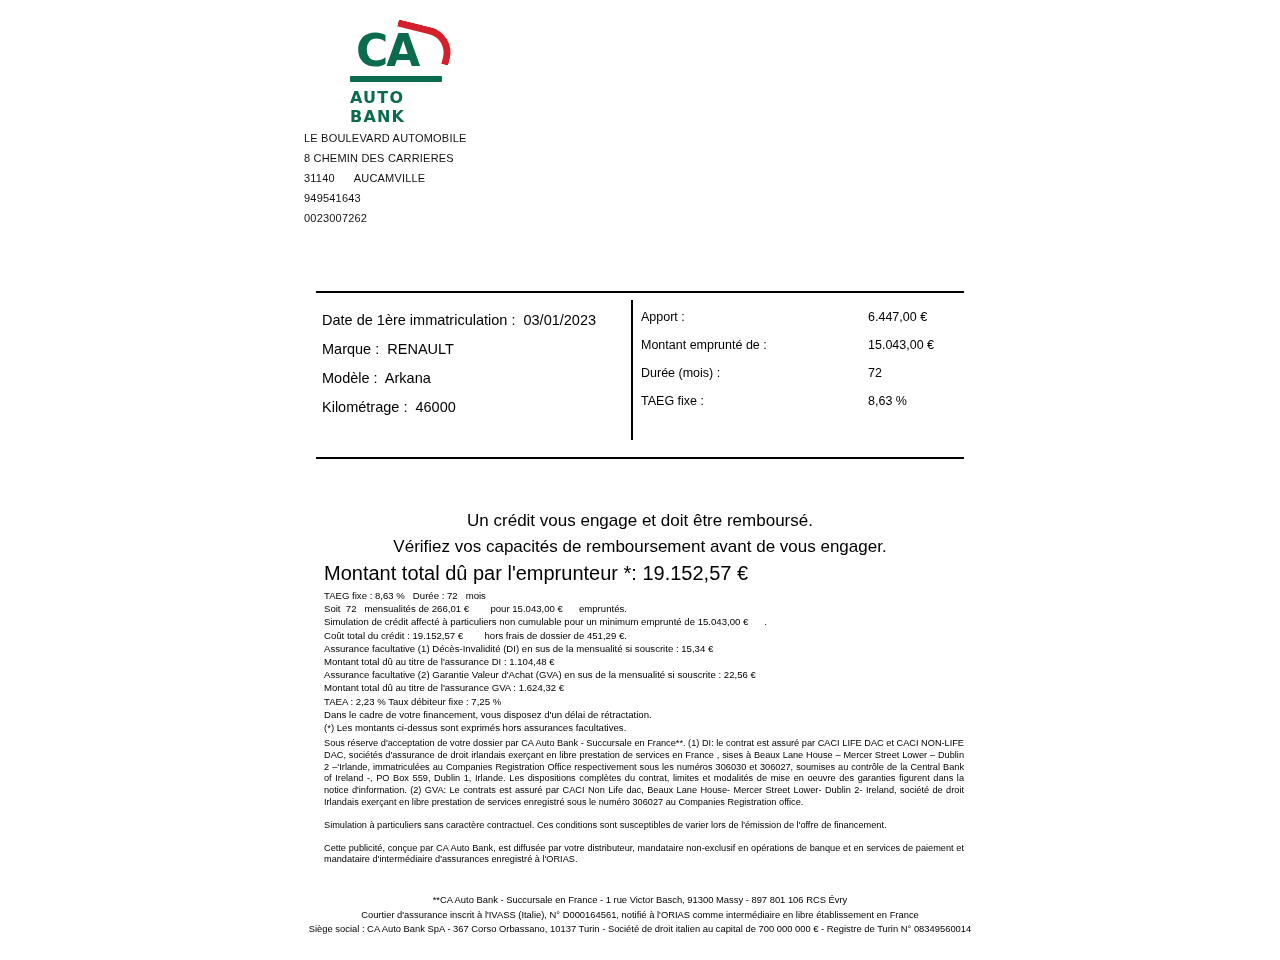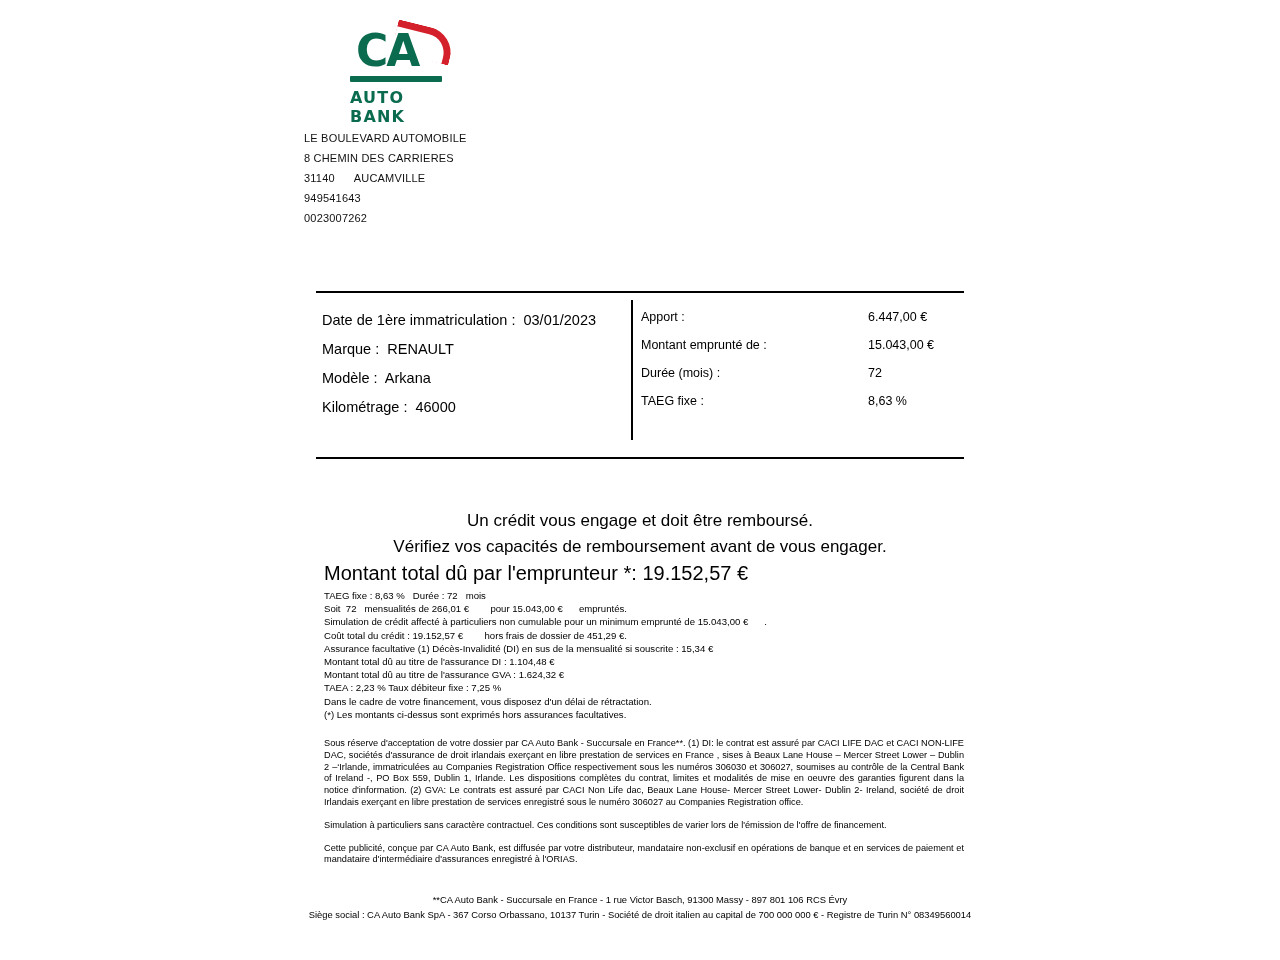--- a/index.html
+++ b/index.html
@@ -289,31 +289,33 @@
 
   <div class="details">
     <div class="details-title">Montant total dû par l'emprunteur *: 19.152,57 €</div>
     <div class="details-lines">
       <div>TAEG fixe : 8,63 %   Durée : 72   mois</div>
       <div>Soit  72   mensualités de 266,01 €        pour 15.043,00 €      empruntés.</div>
       <div>Simulation de crédit affecté à particuliers non cumulable pour un minimum emprunté de 15.043,00 €      .</div>
       <div>Coût total du crédit : 19.152,57 €        hors frais de dossier de 451,29 €.</div>
       <div>Assurance facultative (1) Décès-Invalidité (DI) en sus de la mensualité si souscrite : 15,34 €</div>
       <div>Montant total dû au titre de l'assurance DI : 1.104,48 €</div>
+      <div>Assurance facultative (2) Garantie Valeur d'Achat (GVA) en sus de la mensualité si souscrite : 22,56 €</div>
       <div>Montant total dû au titre de l'assurance GVA : 1.624,32 €</div>
       <div>TAEA : 2,23 % Taux débiteur fixe : 7,25 %</div>
       <div>Dans le cadre de votre financement, vous disposez d'un délai de rétractation.</div>
       <div>(*) Les montants ci-dessus sont exprimés hors assurances facultatives.</div>
     </div>
   </div>
 
   <div class="legal">
     <p>Sous réserve d'acceptation de votre dossier par CA Auto Bank - Succursale en France**. (1) DI: le contrat est assuré par CACI LIFE DAC et CACI NON-LIFE DAC, sociétés d'assurance de droit irlandais exerçant en libre prestation de services en France , sises à Beaux Lane House – Mercer Street Lower – Dublin 2 –‘Irlande, immatriculées au Companies Registration Office respectivement sous les numéros 306030 et 306027, soumises au contrôle de la Central Bank of Ireland -, PO Box 559, Dublin 1, Irlande. Les dispositions complètes du contrat, limites et modalités de mise en oeuvre des garanties figurent dans la notice d'information. (2) GVA: Le contrats est assuré par CACI Non Life dac, Beaux Lane House- Mercer Street Lower- Dublin 2- Ireland, société de droit Irlandais exerçant en libre prestation de services enregistré sous le numéro 306027 au Companies Registration office.</p>
     <p>Simulation à particuliers sans caractère contractuel. Ces conditions sont susceptibles de varier lors de l'émission de l'offre de financement.</p>
     <p>Cette publicité, conçue par CA Auto Bank, est diffusée par votre distributeur, mandataire non-exclusif en opérations de banque et en services de paiement et mandataire d'intermédiaire d'assurances enregistré à l'ORIAS.</p>
   </div>
 
   <div class="footer">
     <div>**CA Auto Bank - Succursale en France - 1 rue Victor Basch, 91300 Massy - 897 801 106 RCS Évry</div>
+    <div>Courtier d'assurance inscrit à l'IVASS (Italie), N° D000164561, notifié à l'ORIAS comme intermédiaire en libre établissement en France</div>
     <div>Siège social : CA Auto Bank SpA - 367 Corso Orbassano, 10137 Turin - Société de droit italien au capital de 700 000 000 € - Registre de Turin N° 08349560014</div>
   </div>
 
 </div>
 
 </body></html>

